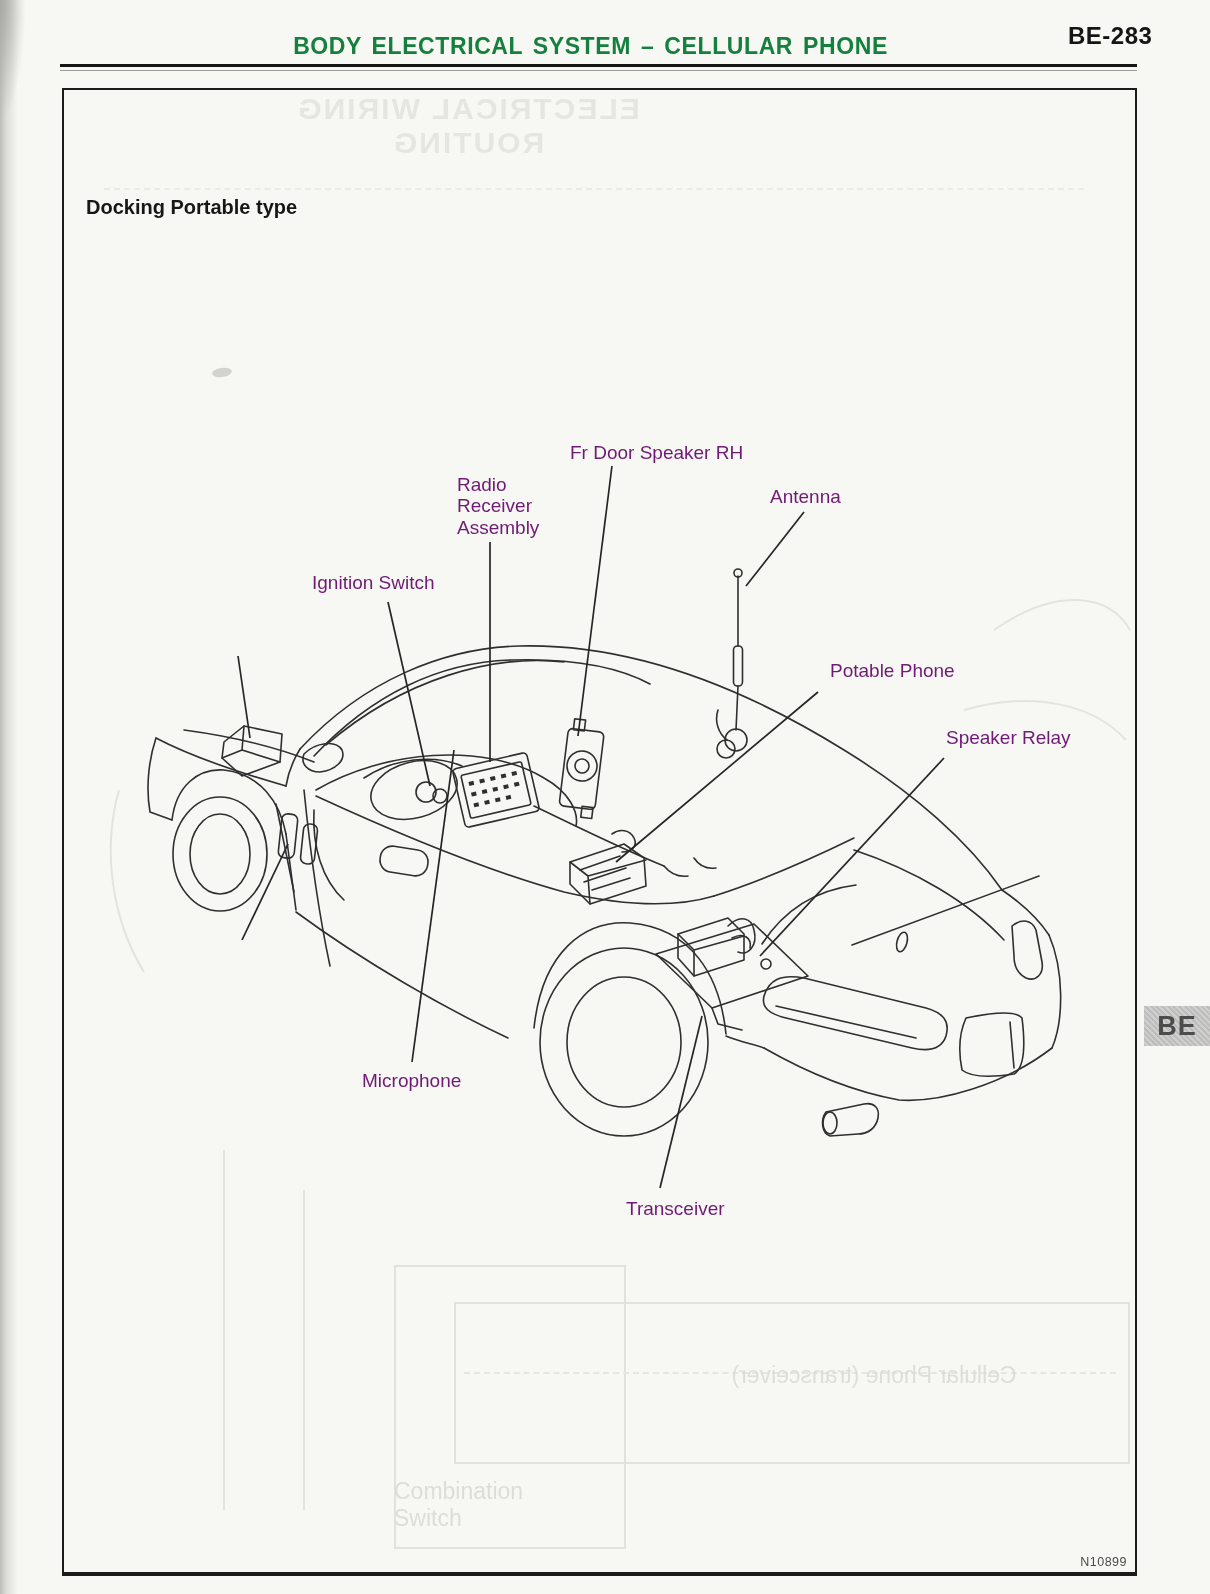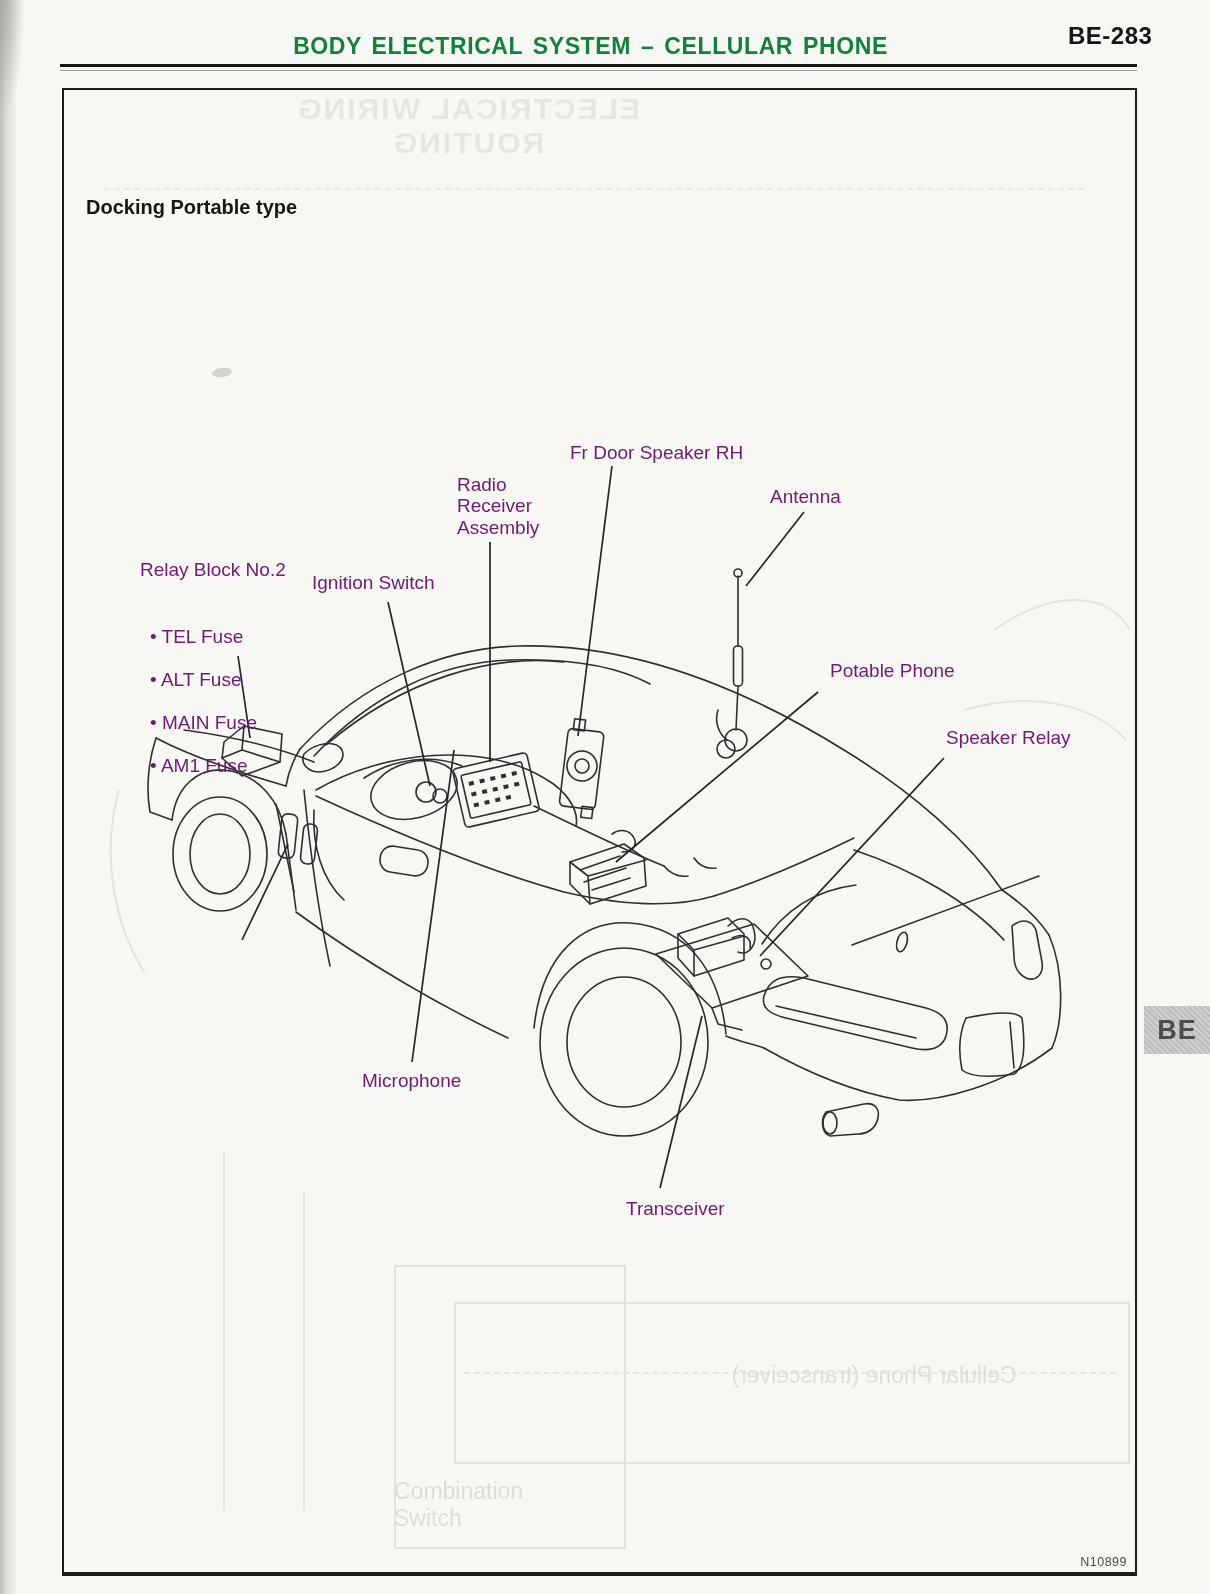--- a/index.html
+++ b/index.html
@@ -38,21 +38,21 @@
   ul.fuse-list li{line-height:1.14;}
   ul.fuse-list li::before{content:"• ";}
 
   
   .ghost{position:absolute;color:#d9d9d3;pointer-events:none;}
   .ghost.mirror{transform:scaleX(-1);}
   .ghost-rect{position:absolute;border:2px solid #e2e2dc;pointer-events:none;}
   .ghost-line{position:absolute;border-top:2px dashed #e6e6e0;pointer-events:none;}
 
   
-  .side-tab{position:absolute;left:1144px;top:1006px;width:66px;height:48px;
+  .side-tab{position:absolute;left:1144px;top:1006px;width:66px;height:40px;
     background:repeating-linear-gradient(45deg,#bdbdbd 0 2px,#cfcfcd 2px 4px);
     display:flex;align-items:center;justify-content:center;
     font-size:27px;font-weight:bold;letter-spacing:1px;color:#4c4c4c;}
 </style>
 </head>
 <body>
 
 <div class="edge-shade"></div>
 <div class="edge-corner"></div>
 <div class="smudge"></div>
@@ -213,29 +213,20 @@
   <div class="diagram-heading">Docking Portable type</div>
 
   <div class="label" style="left:506px;top:352px;">Fr Door Speaker RH</div>
 
   <div class="label" style="left:393px;top:384px;">Radio
 Receiver
 Assembly</div>
 
   <div class="label" style="left:706px;top:396px;">Antenna</div>
 
-  <div class="label" style="left:76px;top:448px;">
-    <span class="title">Relay Block No.2</span>
-    <ul class="fuse-list">
-      <li>TEL Fuse</li>
-      <li>ALT Fuse</li>
-      <li>MAIN Fuse</li>
-      <li>AM1 Fuse</li>
-    </ul>
-  </div>
 
   <div class="label" style="left:248px;top:482px;">Ignition Switch</div>
 
   <div class="label" style="left:766px;top:570px;">Potable Phone</div>
 
   <div class="label" style="left:882px;top:637px;">Speaker Relay</div>
 
 
   <div class="label" style="left:298px;top:980px;">Microphone</div>
 

